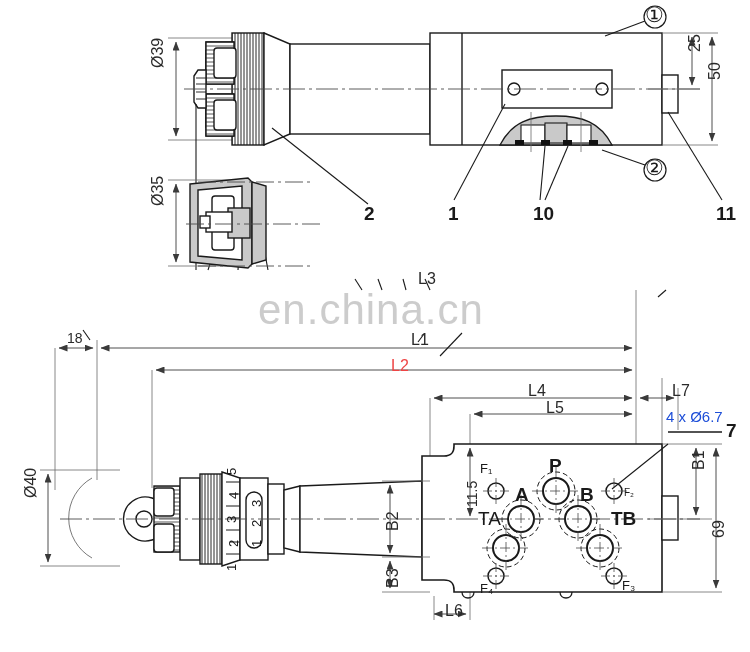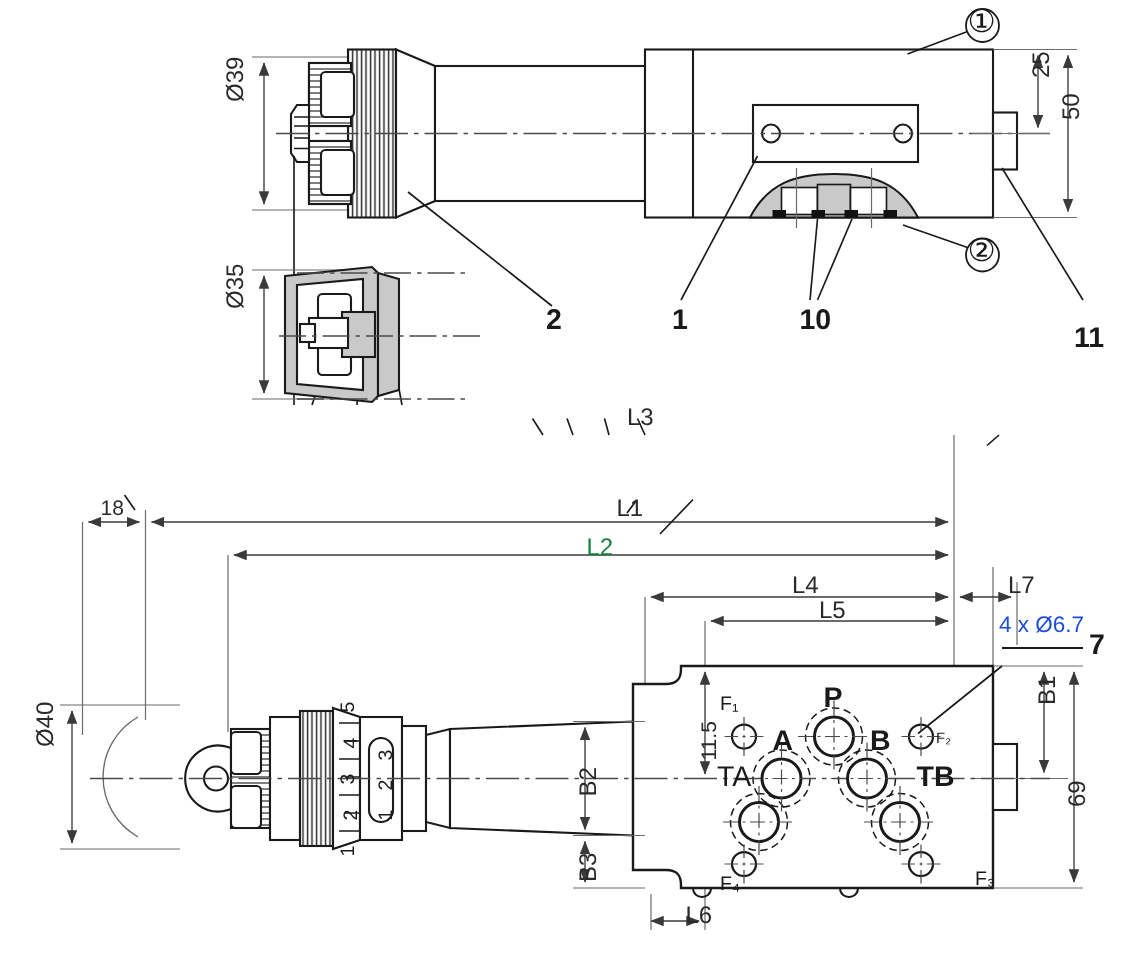--- a/index.html
+++ b/index.html
@@ -331,29 +331,29 @@
               transform:rotate(-90deg);transform-origin:left top;">50</div>
 
   <div style="position:absolute;left:645px;top:4px;font-size:21px;color:#1a1a1a;
               line-height:1;">①</div>
   <div style="position:absolute;left:645px;top:157px;font-size:21px;color:#1a1a1a;
               line-height:1;">②</div>
 
   <div style="position:absolute;left:364px;top:203px;font-size:19px;font-weight:bold;">2</div>
   <div style="position:absolute;left:448px;top:203px;font-size:19px;font-weight:bold;">1</div>
   <div style="position:absolute;left:533px;top:203px;font-size:19px;font-weight:bold;text-align:right;">10</div>
-  <div style="position:absolute;left:716px;top:203px;font-size:19px;font-weight:bold;margin-top:12px;">11</div>
+  <div style="position:absolute;left:716px;top:203px;font-size:19px;font-weight:bold;">11</div>
 
   <div style="position:absolute;left:67px;top:330px;font-size:14px;color:#2a2a2a;">18</div>
   <div style="position:absolute;left:363px;top:331px;font-size:16px;color:#2a2a2a;margin-left:48px;">L1</div>
-  <div style="position:absolute;left:391px;top:357px;font-size:16px;color:#15803d;">L2</div>
+  <div style="position:absolute;left:391px;top:357px;font-size:16px;color:#ef4444;">L2</div>
   <div style="position:absolute;left:418px;top:270px;font-size:16px;color:#2a2a2a;text-align:right;">L3</div>
   <div style="position:absolute;left:528px;top:382px;font-size:16px;color:#2a2a2a;">L4</div>
   <div style="position:absolute;left:546px;top:399px;font-size:16px;color:#2a2a2a;">L5</div>
-  <div style="position:absolute;left:445px;top:602px;font-size:16px;color:#2a2a2a;margin-left:12px;">L6</div>
+  <div style="position:absolute;left:445px;top:602px;font-size:16px;color:#2a2a2a;">L6</div>
   <div style="position:absolute;left:672px;top:382px;font-size:16px;color:#2a2a2a;">L7</div>
 
   <div style="position:absolute;left:22px;top:498px;font-size:16px;color:#2a2a2a;
               transform:rotate(-90deg);transform-origin:left top;">Ø40</div>
 
   <div style="position:absolute;left:690px;top:470px;font-size:16px;color:#2a2a2a;
               transform:rotate(-90deg);transform-origin:left top;">B1</div>
   <div style="position:absolute;left:384px;top:531px;font-size:16px;color:#2a2a2a;
               transform:rotate(-90deg);transform-origin:left top;">B2</div>
   <div style="position:absolute;left:384px;top:588px;font-size:16px;color:#2a2a2a;
@@ -367,21 +367,21 @@
   <div style="position:absolute;left:726px;top:420px;font-size:19px;font-weight:bold;">7</div>
 
   <div style="position:absolute;left:549px;top:455px;font-size:19px;font-weight:bold;">P</div>
   <div style="position:absolute;left:515px;top:484px;font-size:19px;font-weight:bold;">A</div>
   <div style="position:absolute;left:580px;top:484px;font-size:19px;font-weight:bold;">B</div>
   <div style="position:absolute;left:478px;top:508px;font-size:19px;font-weight:normal;">TA</div>
   <div style="position:absolute;left:611px;top:508px;font-size:19px;font-weight:bold;">TB</div>
 
   <div style="position:absolute;left:480px;top:461px;font-size:13px;">F₁</div>
   <div style="position:absolute;left:624px;top:487px;font-size:10px;">F₂</div>
-  <div style="position:absolute;left:622px;top:578px;font-size:13px;margin-left:28px;">F₃</div>
+  <div style="position:absolute;left:622px;top:578px;font-size:13px;">F₃</div>
   <div style="position:absolute;left:480px;top:581px;font-size:13px;">F₄</div>
 
   <div style="position:absolute;left:224px;top:475px;font-size:13px;
               transform:rotate(-90deg);transform-origin:left top;">5</div>
   <div style="position:absolute;left:226px;top:499px;font-size:13px;
               transform:rotate(-90deg);transform-origin:left top;">4</div>
   <div style="position:absolute;left:224px;top:523px;font-size:13px;
               transform:rotate(-90deg);transform-origin:left top;">3</div>
   <div style="position:absolute;left:226px;top:547px;font-size:13px;
               transform:rotate(-90deg);transform-origin:left top;">2</div>
@@ -389,14 +389,15 @@
               transform:rotate(-90deg);transform-origin:left top;">1</div>
 
   <div style="position:absolute;left:249px;top:507px;font-size:13px;
               transform:rotate(-90deg);transform-origin:left top;">3</div>
   <div style="position:absolute;left:249px;top:527px;font-size:13px;
               transform:rotate(-90deg);transform-origin:left top;">2</div>
   <div style="position:absolute;left:249px;top:547px;font-size:13px;
               transform:rotate(-90deg);transform-origin:left top;">1</div>
 </div>
 
+<div class="wm">en.china.cn</div>
 
 </div>
 
 </body></html>

